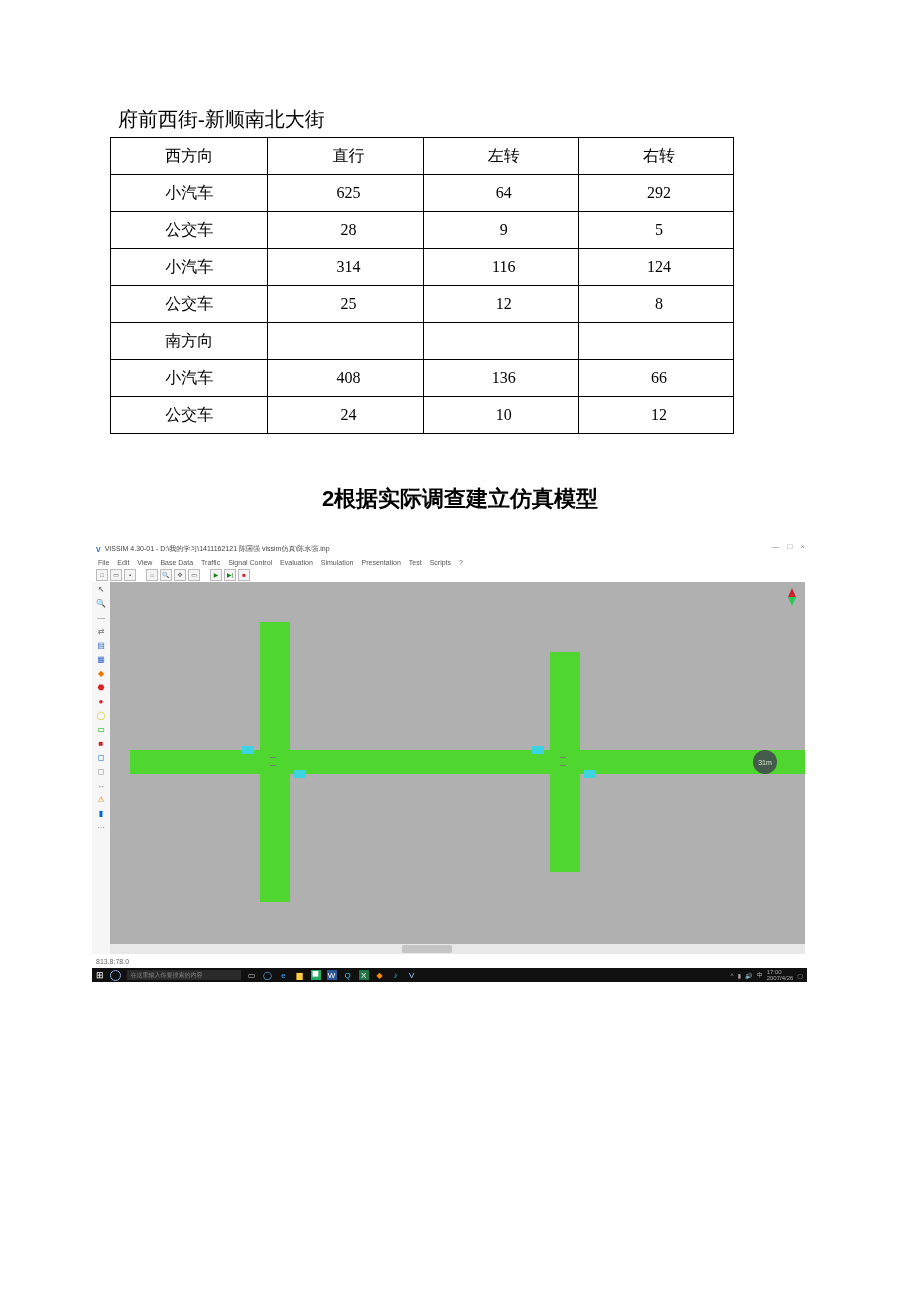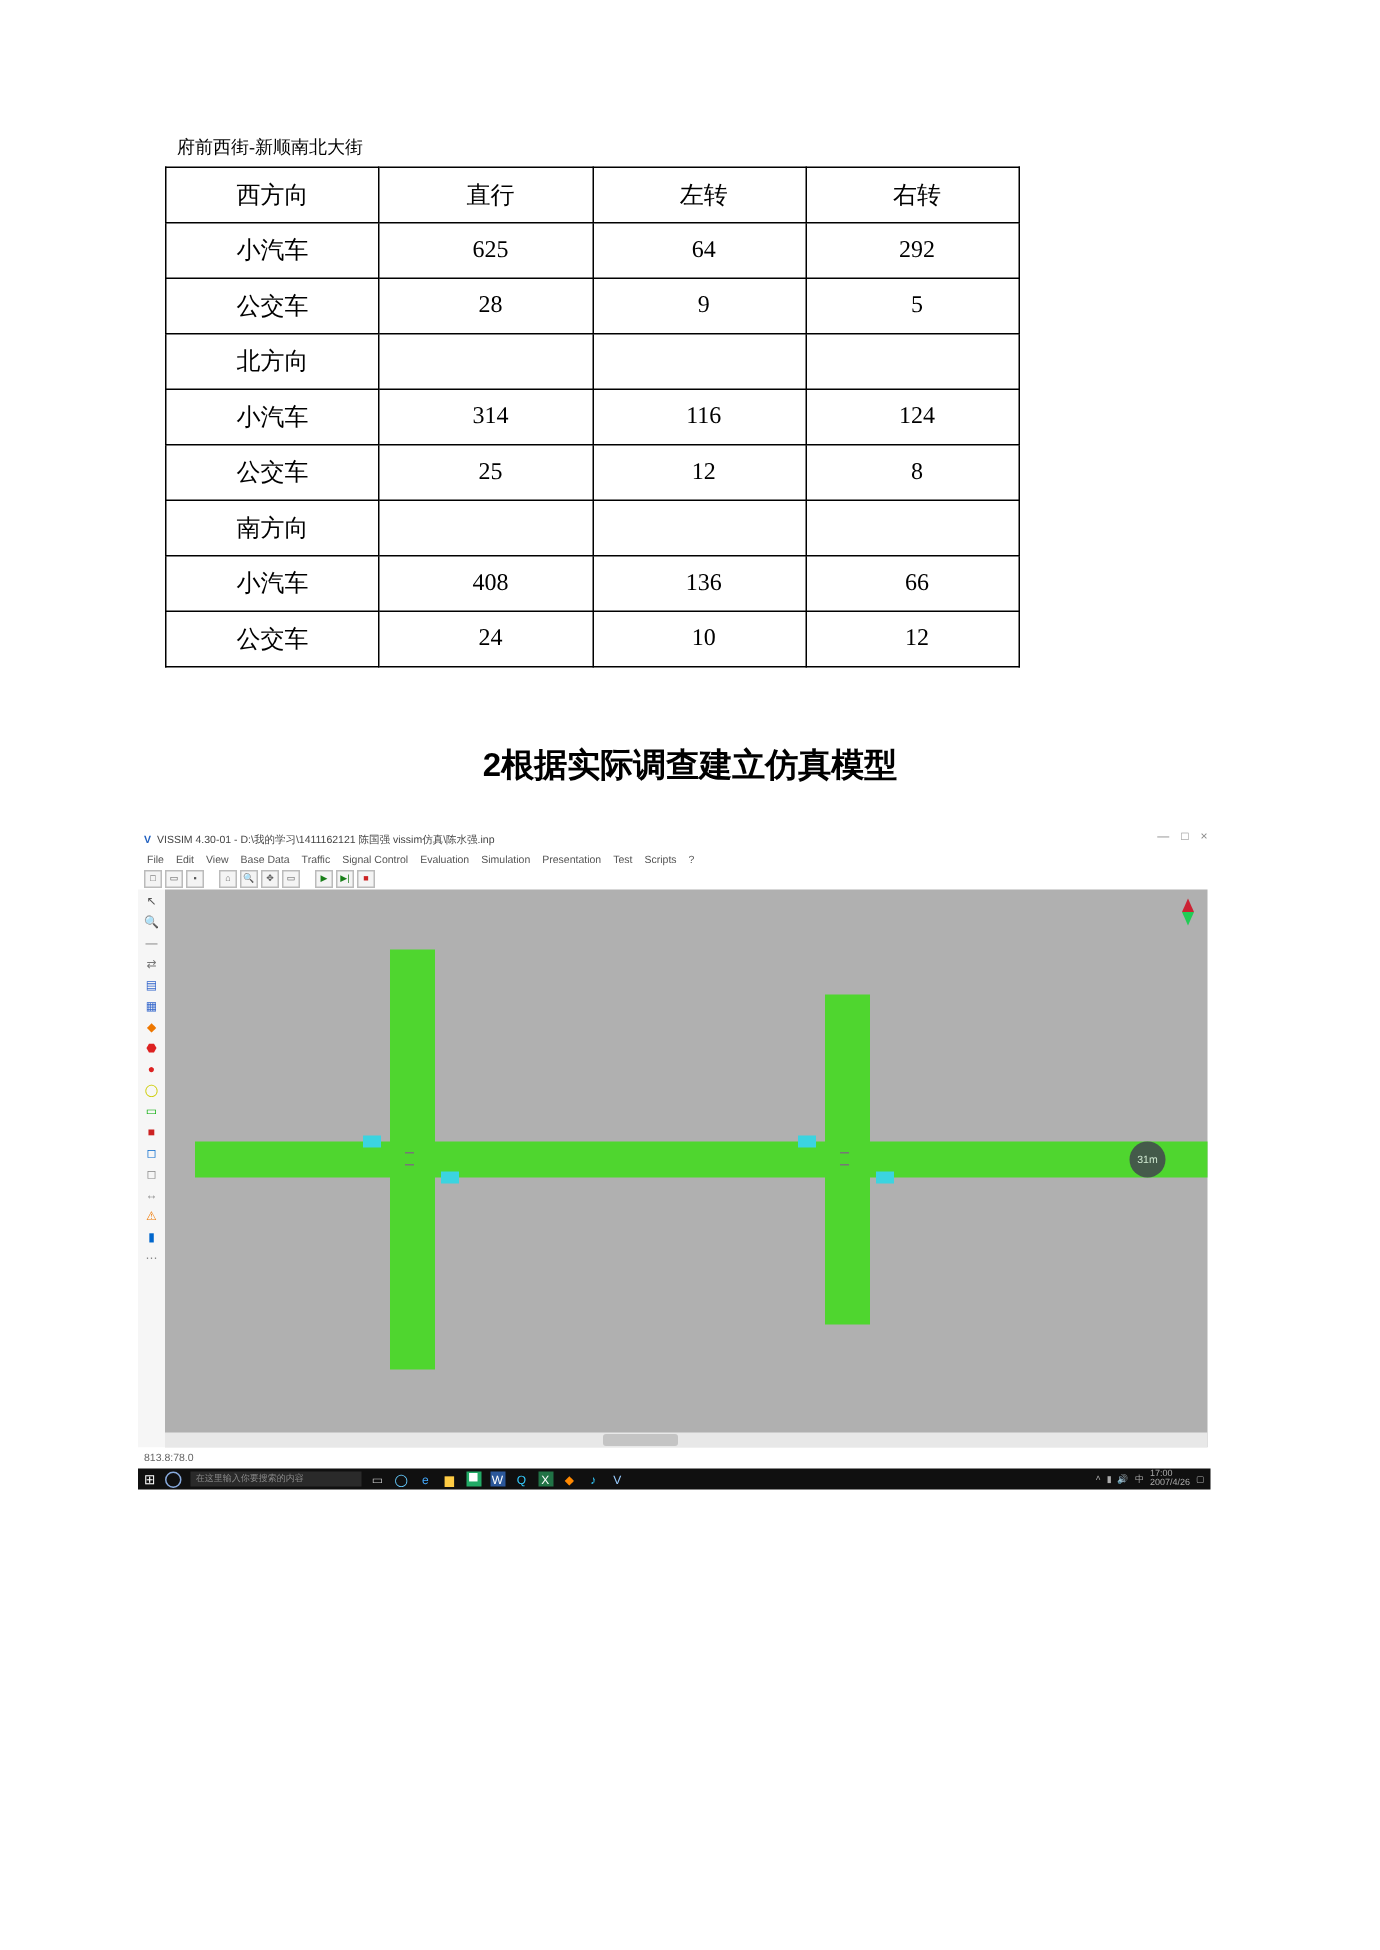--- a/index.html
+++ b/index.html
@@ -6,27 +6,27 @@
     margin: 0;
     padding: 0;
     background: #fff;
     font-family: "SimSun", "宋体", serif;
     width: 920px;
   }
   .page {
     padding: 90px 100px 60px 100px;
   }
   .table-title {
-    font-size: 12px;
-    margin: 0 0 4px 18px;
+    font-size: 20px;
+    margin: 16px 0 4px 18px;
     font-family: Liberation Serif, serif;
   }
   table.data {
     border-collapse: collapse;
-    width: 570px;
+    width: 624px;
     margin-left: 10px;
   }
   table.data td {
     border: 1px solid #000;
     padding: 7px 10px;
     font-size: 16px;
     height: 22px;
   }
   table.data td.col1 { width: 150px; text-align: center; }
   table.data td.colx { width: 140px; text-align: center; padding-left: 16px; }
@@ -214,26 +214,20 @@
           <td class="col1">小汽车</td>
           <td class="colx">625</td>
           <td class="colx">64</td>
           <td class="colx">292</td>
         </tr>
     <tr>
           <td class="col1">公交车</td>
           <td class="colx">28</td>
           <td class="colx">9</td>
           <td class="colx">5</td>
-        </tr>
-    <tr>
-          <td class="col1">北方向</td>
-          <td class="colx"></td>
-          <td class="colx"></td>
-          <td class="colx"></td>
         </tr>
     <tr>
           <td class="col1">小汽车</td>
           <td class="colx">314</td>
           <td class="colx">116</td>
           <td class="colx">124</td>
         </tr>
     <tr>
           <td class="col1">公交车</td>
           <td class="colx">25</td>

